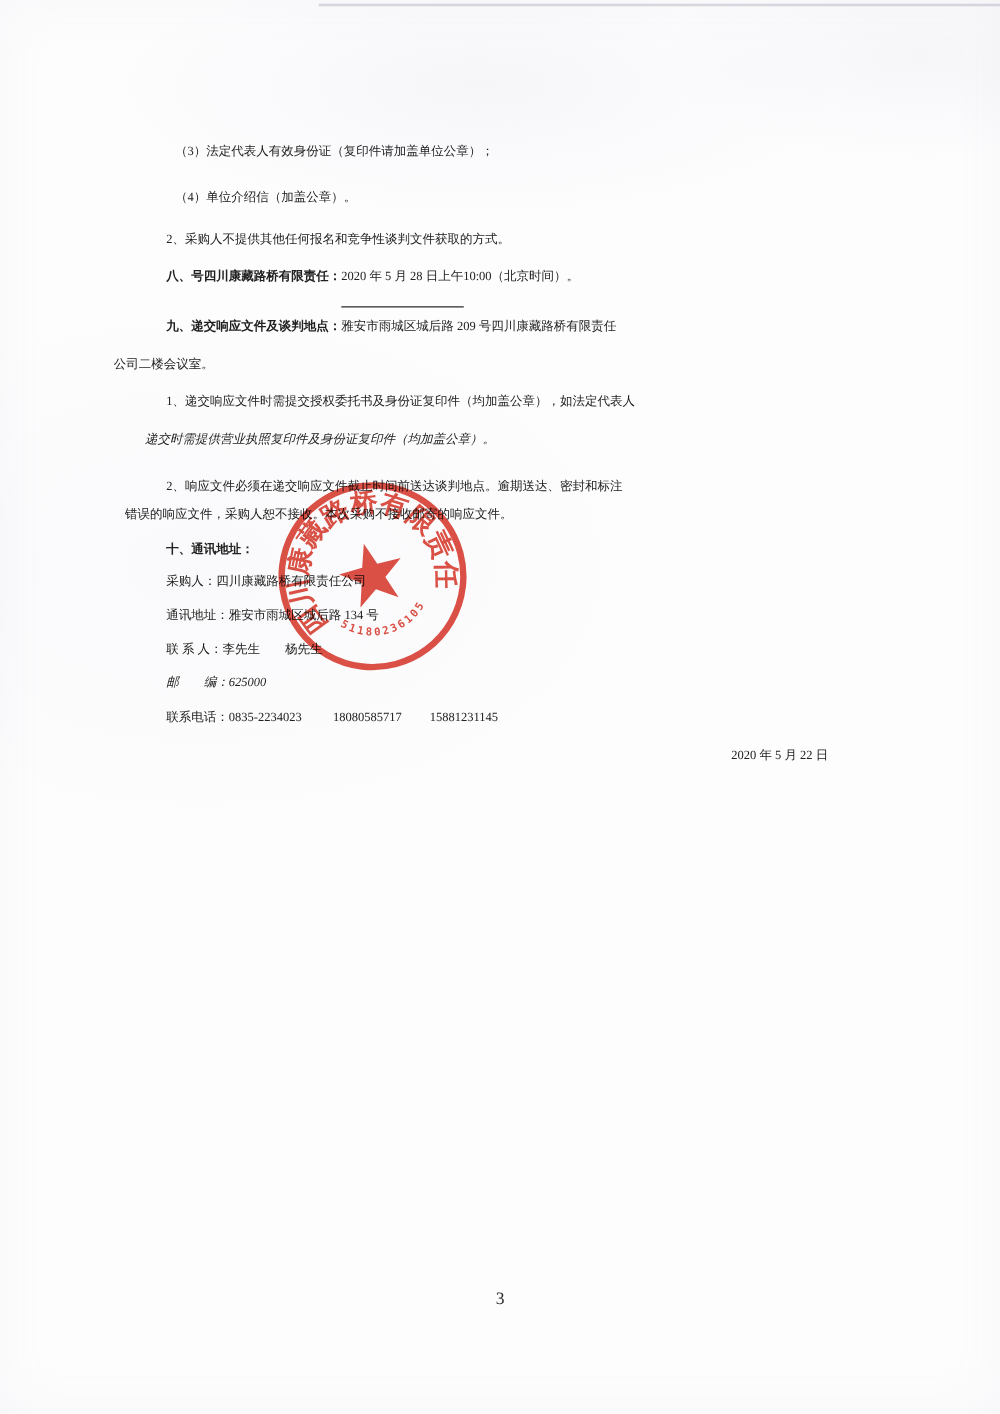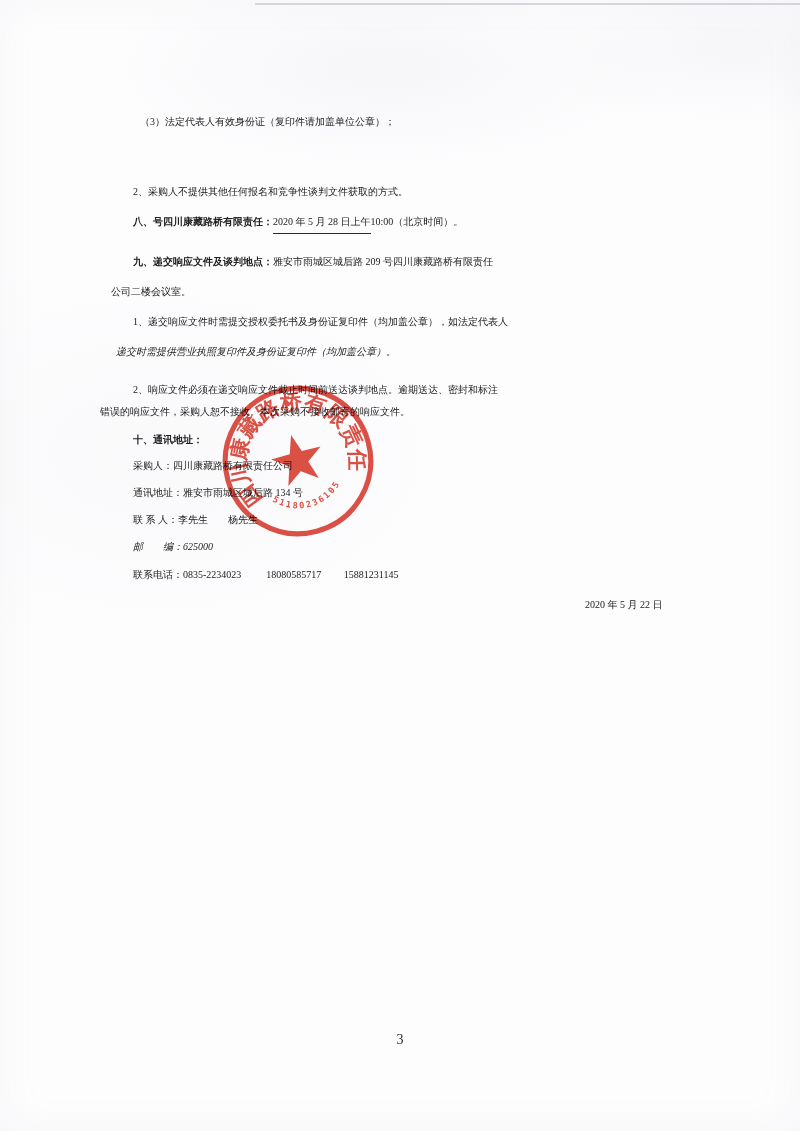--- a/index.html
+++ b/index.html
@@ -18,27 +18,27 @@
     position:absolute;inset:0;pointer-events:none;
     background:
       radial-gradient(420px 150px at 48% 6%, rgba(120,120,160,0.05), transparent 70%),
       radial-gradient(300px 120px at 92% 4%, rgba(120,120,160,0.05), transparent 70%),
       radial-gradient(500px 300px at 20% 40%, rgba(140,140,170,0.03), transparent 70%);
   }
   .ln{
     position:absolute;font-size:10px;line-height:20px;white-space:pre;
   }
   .b{font-weight:700;}
-  .u{border-bottom:1px solid #2a2a2a;padding-bottom:6px;}
+  .u{border-bottom:1px solid #2a2a2a;padding-bottom:18px;}
   #l1{left:140px;top:112px;}
   #l2{left:140px;top:149px;}
   #l3{left:133px;top:182px;}
   #l4{left:133px;top:212px;}
   #l5{left:133px;top:252px;}
-  #l6{left:111px;top:282px;}
+  #l6{left:91px;top:282px;}
   #l7{left:133px;top:312px;}
   #l8{left:116px;top:342px;font-style:italic;}
   #l9{left:133px;top:380px;}
   #l10{left:100px;top:402px;}
   #l11{left:133px;top:430px;}
   #l12{left:133px;top:456px;}
   #l13{left:133px;top:483px;}
   #l14{left:133px;top:510px;}
   #l15{left:133px;top:537px;font-style:italic;}
   #l16{left:133px;top:565px;}
@@ -56,20 +56,21 @@
   .seal svg{width:100%;height:100%;}
 </style>
 </head>
 <body>
 
 <div class="page">
   <div class="scan-edge"></div>
   <div class="noise"></div>
 
   <div class="ln" id="l1">（3）法定代表人有效身份证（复印件请加盖单位公章）；</div>
+  <div class="ln" id="l2">（4）单位介绍信（加盖公章）。</div>
   <div class="ln" id="l3">2、采购人不提供其他任何报名和竞争性谈判文件获取的方式。</div>
 
   <div class="ln" id="l4"><span class="b">八、号四川康藏路桥有限责任：</span><span class="u">2020 年 5 月 28 日上午</span><span>10:00（北京时间）。</span></div>
 
   <div class="ln" id="l5"><span class="b">九、递交响应文件及谈判地点：</span><span>雅安市雨城区城后路 209 号四川康藏路桥有限责任</span></div>
   <div class="ln" id="l6">公司二楼会议室。</div>
 
   <div class="ln" id="l7">1、递交响应文件时需提交授权委托书及身份证复印件（均加盖公章），如法定代表人</div>
   <div class="ln" id="l8">递交时需提供营业执照复印件及身份证复印件（均加盖公章）。</div>
   <div class="ln" id="l9">2、响应文件必须在递交响应文件截止时间前送达谈判地点。逾期送达、密封和标注</div>

